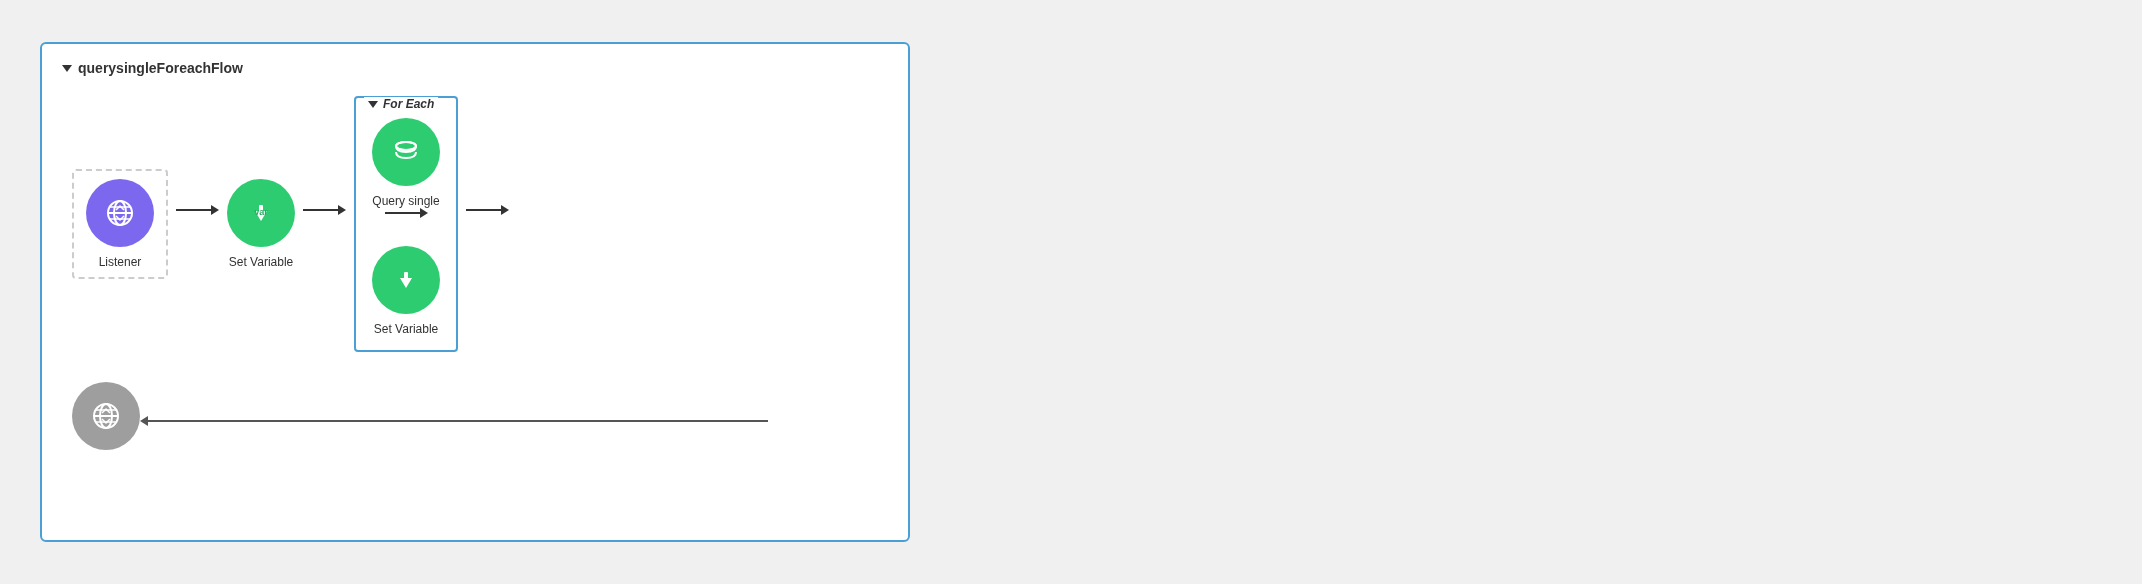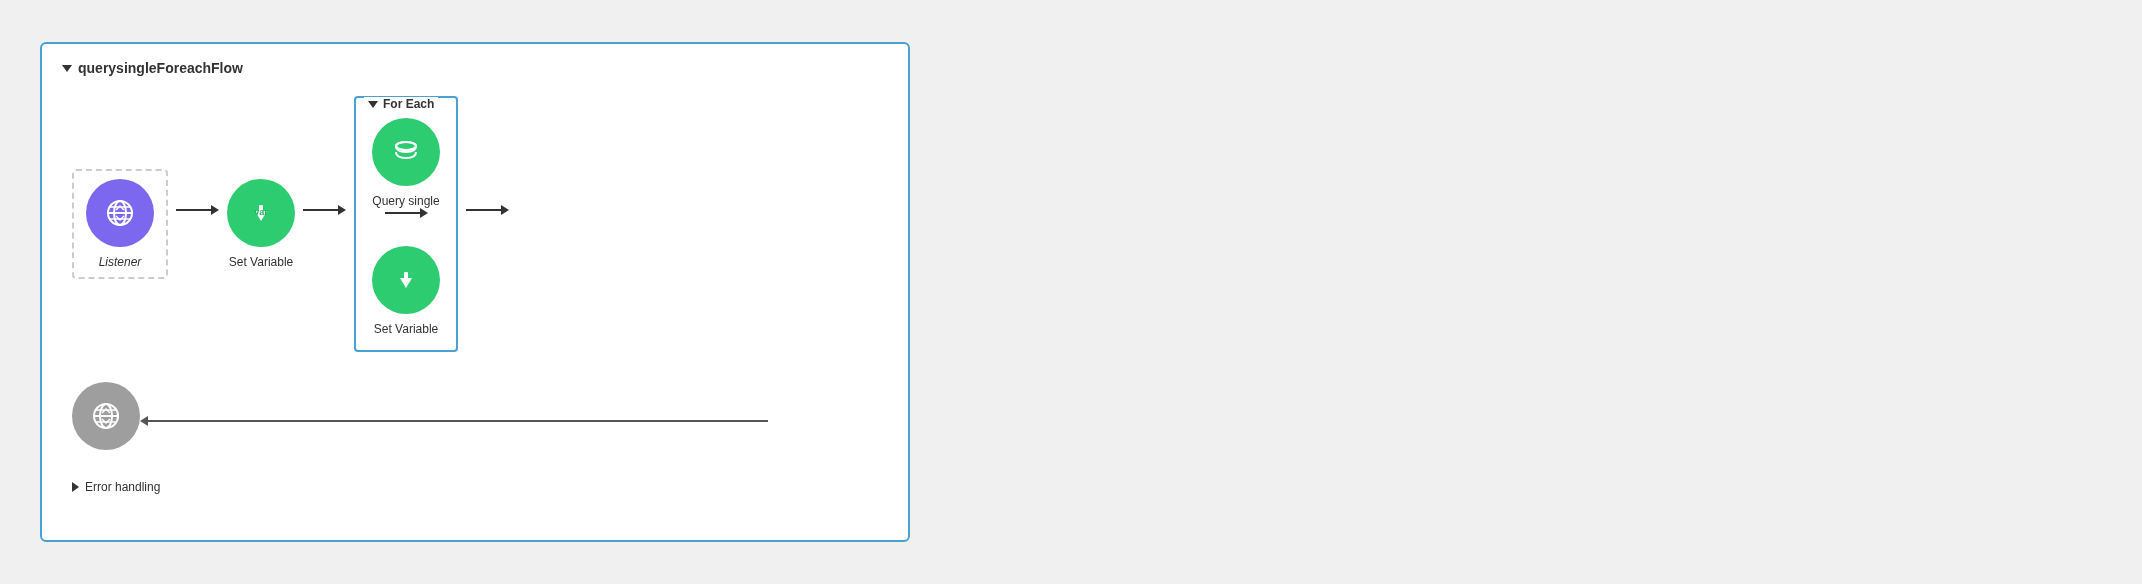--- a/index.html
+++ b/index.html
@@ -131,38 +131,38 @@
       top: -1px;
       left: 8px;
       font-size: 12px;
       font-weight: 600;
       color: #333;
       background: #fff;
       padding: 0 4px;
       display: flex;
       align-items: center;
       gap: 5px;
+      font-style: italic;
     }
 
     .foreach-content {
       display: flex;
       align-items: center;
       margin-top: 10px;
       flex-direction: column;
     }
 
     .dashed-container {
       border: 2px dashed #ccc;
       border-radius: 4px;
       padding: 8px 12px;
       display: flex;
       align-items: center;
       gap: 0;
       margin-right: 0;
-      font-style: italic;
     }
 
     .error-handling {
       font-size: 12px;
       color: #333;
       display: flex;
       align-items: center;
       gap: 6px;
       margin-top: 10px;
       margin-left: 10px;
@@ -286,18 +286,14 @@
         </svg>
       </div>
     </div>
 
     <div style="display:flex; align-items:center; margin-left:0; margin-top: 34px;">
       <div style="width:0;height:0;border-top:5px solid transparent;border-bottom:5px solid transparent;border-right:8px solid #555;"></div>
       <div style="width:620px;height:2px;background:#555;"></div>
     </div>
   </div>
 
-  <div class="error-handling">
-    <span class="triangle-right"></span>
-    <span>Error handling</span>
-  </div>
 
 </div>
 
 </body></html>

